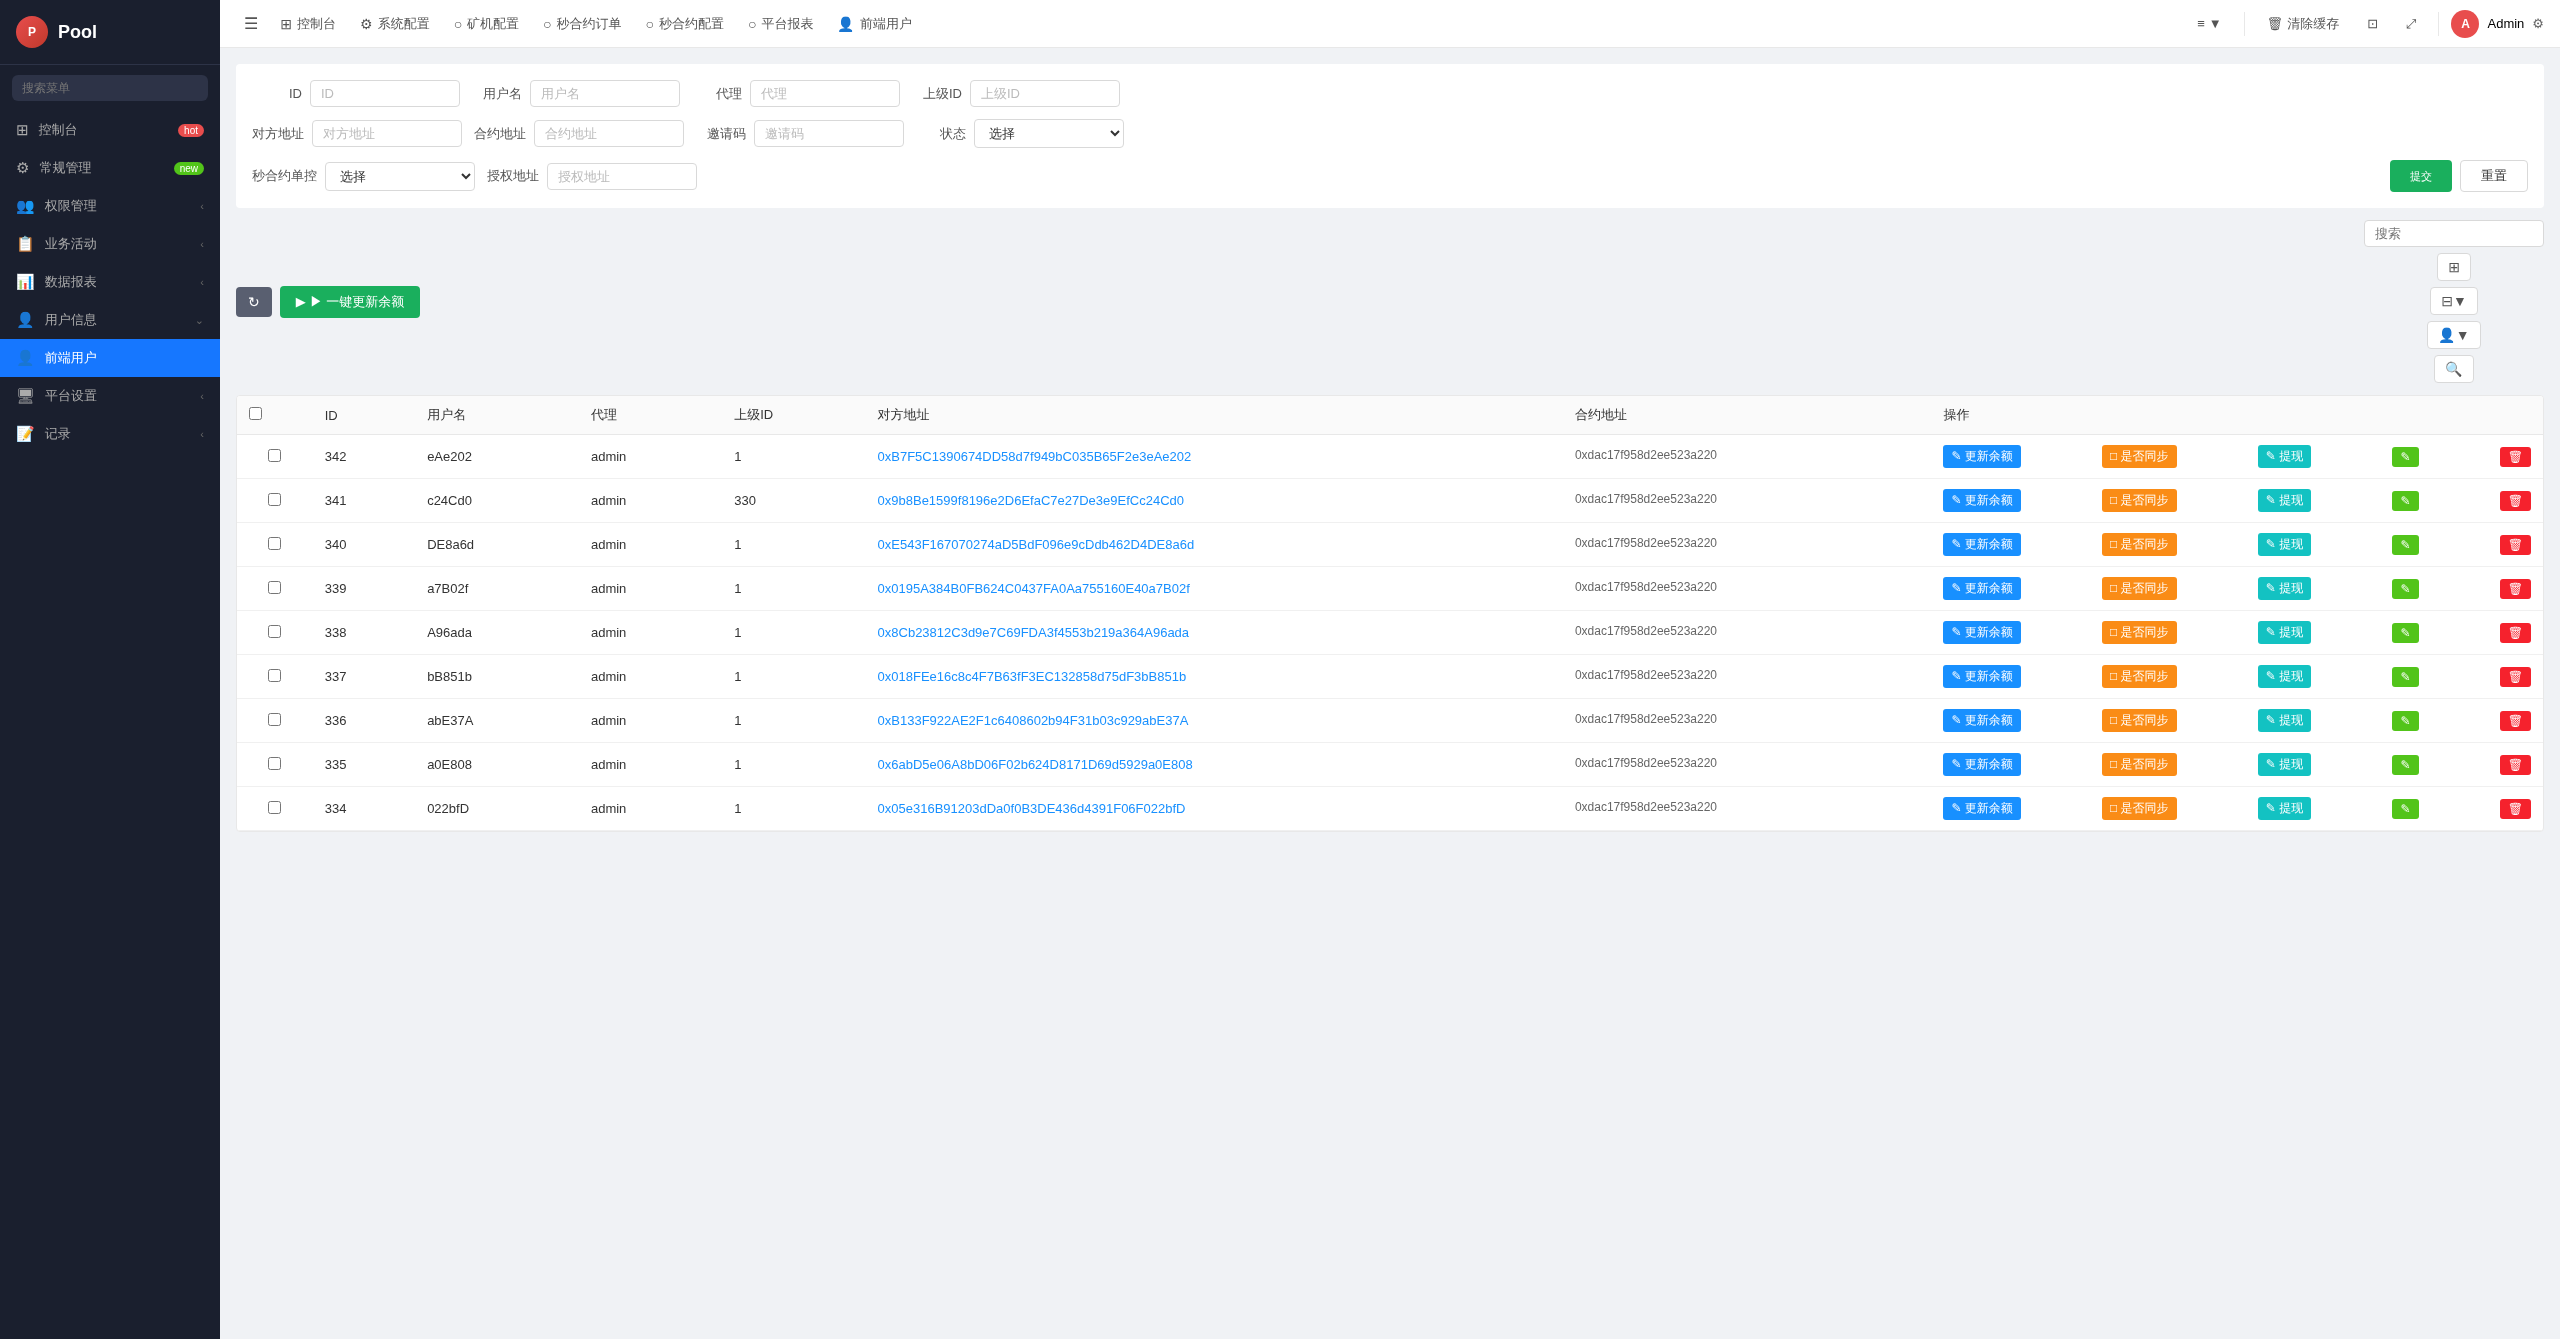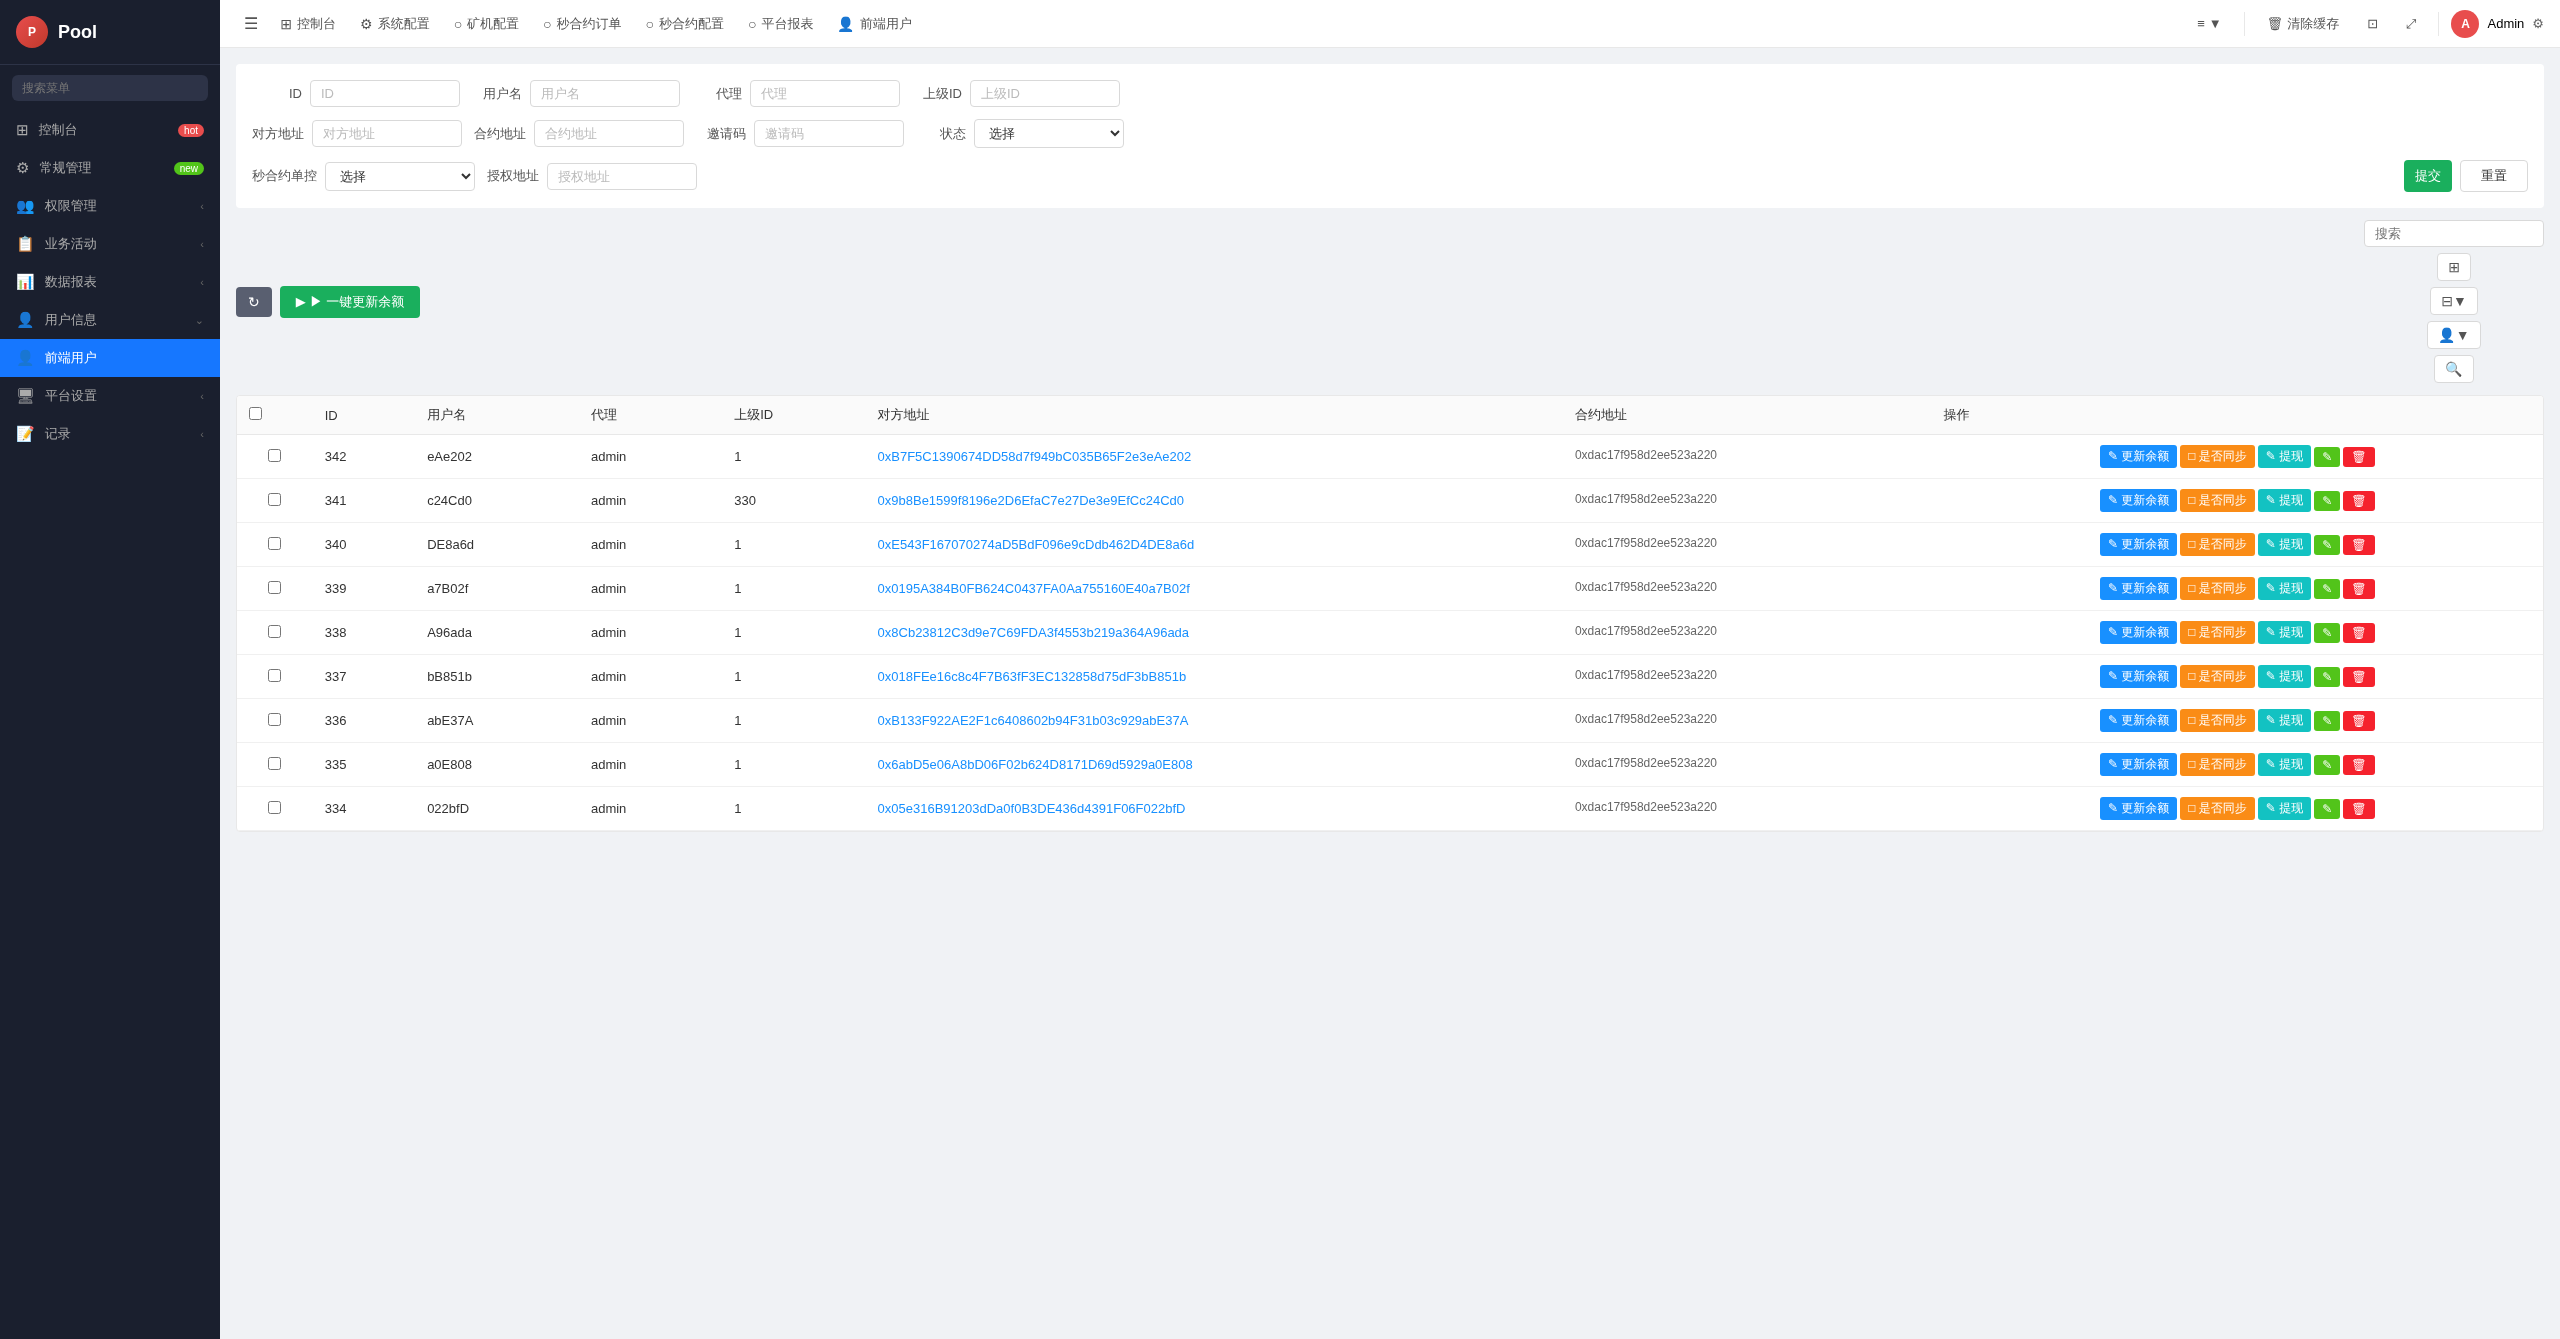--- a/index.html
+++ b/index.html
@@ -40,21 +40,21 @@
     
     .content { flex: 1; overflow-y: auto; padding: 16px; }
     .filter-card { background: white; border-radius: 4px; padding: 16px; margin-bottom: 12px; }
     .filter-row { display: flex; align-items: center; gap: 12px; margin-bottom: 12px; }
     .filter-row:last-child { margin-bottom: 0; }
     .filter-group { display: flex; align-items: center; gap: 8px; }
     .filter-label { color: #555; font-size: 13px; min-width: 50px; text-align: right; }
     .filter-input { border: 1px solid #d9d9d9; border-radius: 4px; padding: 5px 10px; font-size: 13px; color: #333; outline: none; width: 150px; }
     .filter-input::placeholder { color: #bbb; }
     .filter-select { border: 1px solid #d9d9d9; border-radius: 4px; padding: 5px 10px; font-size: 13px; color: #333; outline: none; width: 150px; background: white; cursor: pointer; }
-    .btn-submit { background: #1aaf5d; color: white; border: none; border-radius: 4px; padding: 6px 11px; font-size: 13px; cursor: pointer; }
+    .btn-submit { background: #1aaf5d; color: white; border: none; border-radius: 4px; padding: 6px 20px; font-size: 11px; cursor: pointer; }
     .btn-reset { background: white; color: #333; border: 1px solid #d9d9d9; border-radius: 4px; padding: 6px 20px; font-size: 13px; cursor: pointer; }
 
     
     .table-toolbar { display: flex; align-items: center; gap: 8px; margin-bottom: 12px; }
     .btn-refresh { background: #595f70; color: white; border: none; border-radius: 4px; padding: 7px 12px; cursor: pointer; font-size: 14px; }
     .btn-update-all { background: #1aaf5d; color: white; border: none; border-radius: 4px; padding: 7px 16px; cursor: pointer; font-size: 13px; display: flex; align-items: center; gap: 4px; }
     .toolbar-right { margin-left: auto; display: flex; align-items: center; gap: 6px; flex-direction: column; }
     .search-box { border: 1px solid #d9d9d9; border-radius: 4px; padding: 5px 10px; font-size: 13px; width: 180px; outline: none; }
     .toolbar-icon-btn { border: 1px solid #d9d9d9; background: white; border-radius: 4px; padding: 5px 10px; cursor: pointer; color: #555; font-size: 14px; display: flex; align-items: center; }
 
@@ -66,21 +66,21 @@
     .link-text { color: #1890ff; cursor: pointer; }
     .col-id { width: 50px; }
     .col-user { width: 80px; }
     .col-agent { width: 70px; }
     .col-parent { width: 70px; }
     .col-addr { width: 340px; }
     .col-contract { width: 180px; }
     .col-ops { width: 260px; text-align: center; }
 
     
-    .action-btns { display: flex; align-items: center; gap: 3px; justify-content: center; }
+    .action-btns { display: flex; align-items: center; gap: 3px; justify-content: space-between; }
     .btn-action { border: none; border-radius: 3px; padding: 3px 8px; font-size: 12px; cursor: pointer; color: white; display: flex; align-items: center; gap: 2px; white-space: nowrap; }
     .btn-blue { background: #1890ff; }
     .btn-orange { background: #fa8c16; }
     .btn-cyan { background: #13c2c2; }
     .btn-green { background: #52c41a; }
     .btn-red { background: #f5222d; }
 
     .checkbox-cell { width: 36px; text-align: center; }
     input[type="checkbox"] { cursor: pointer; }
 

